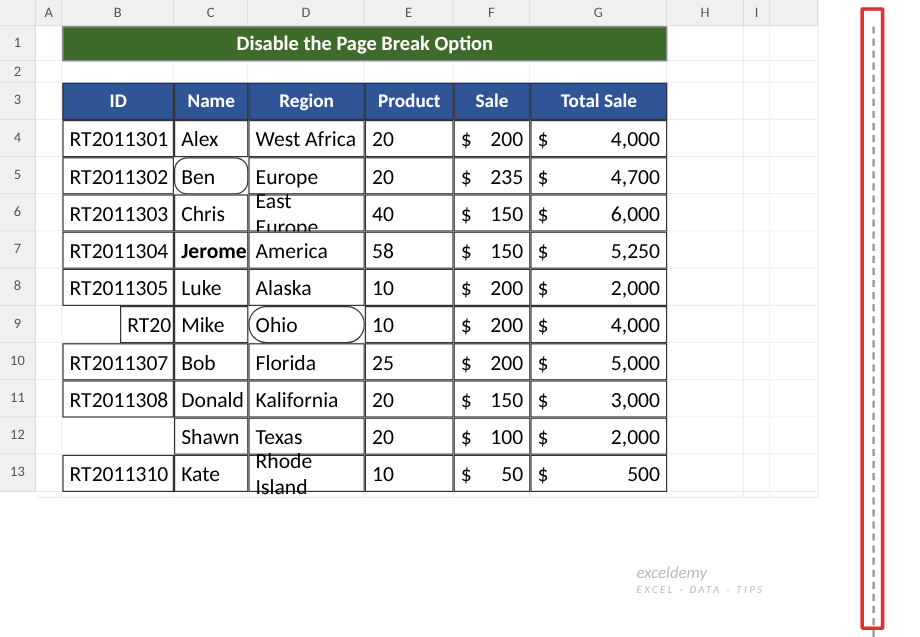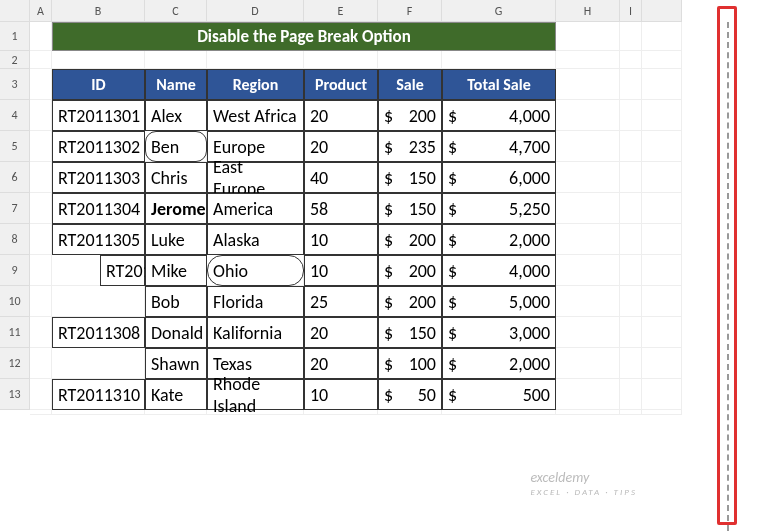--- a/index.html
+++ b/index.html
@@ -283,20 +283,21 @@
         <span class="sym">$</span>
         <span>200</span>
       </span>
     </div>
     <div class="td money" style="grid-area: 10 / 8;">
       <span style="display: flex; justify-content: space-between; width: 100%;">
         <span class="sym">$</span>
         <span>4,000</span>
       </span>
     </div>
+    <div class="td " style="grid-area: 11 / 3;">RT2011307</div>
     <div class="td " style="grid-area: 11 / 4;">Bob</div>
     <div class="td " style="grid-area: 11 / 5;">Florida</div>
     <div class="td " style="grid-area: 11 / 6;">25</div>
     <div class="td money" style="grid-area: 11 / 7;">
       <span style="display: flex; justify-content: space-between; width: 100%;">
         <span class="sym">$</span>
         <span>200</span>
       </span>
     </div>
     <div class="td money" style="grid-area: 11 / 8;">

